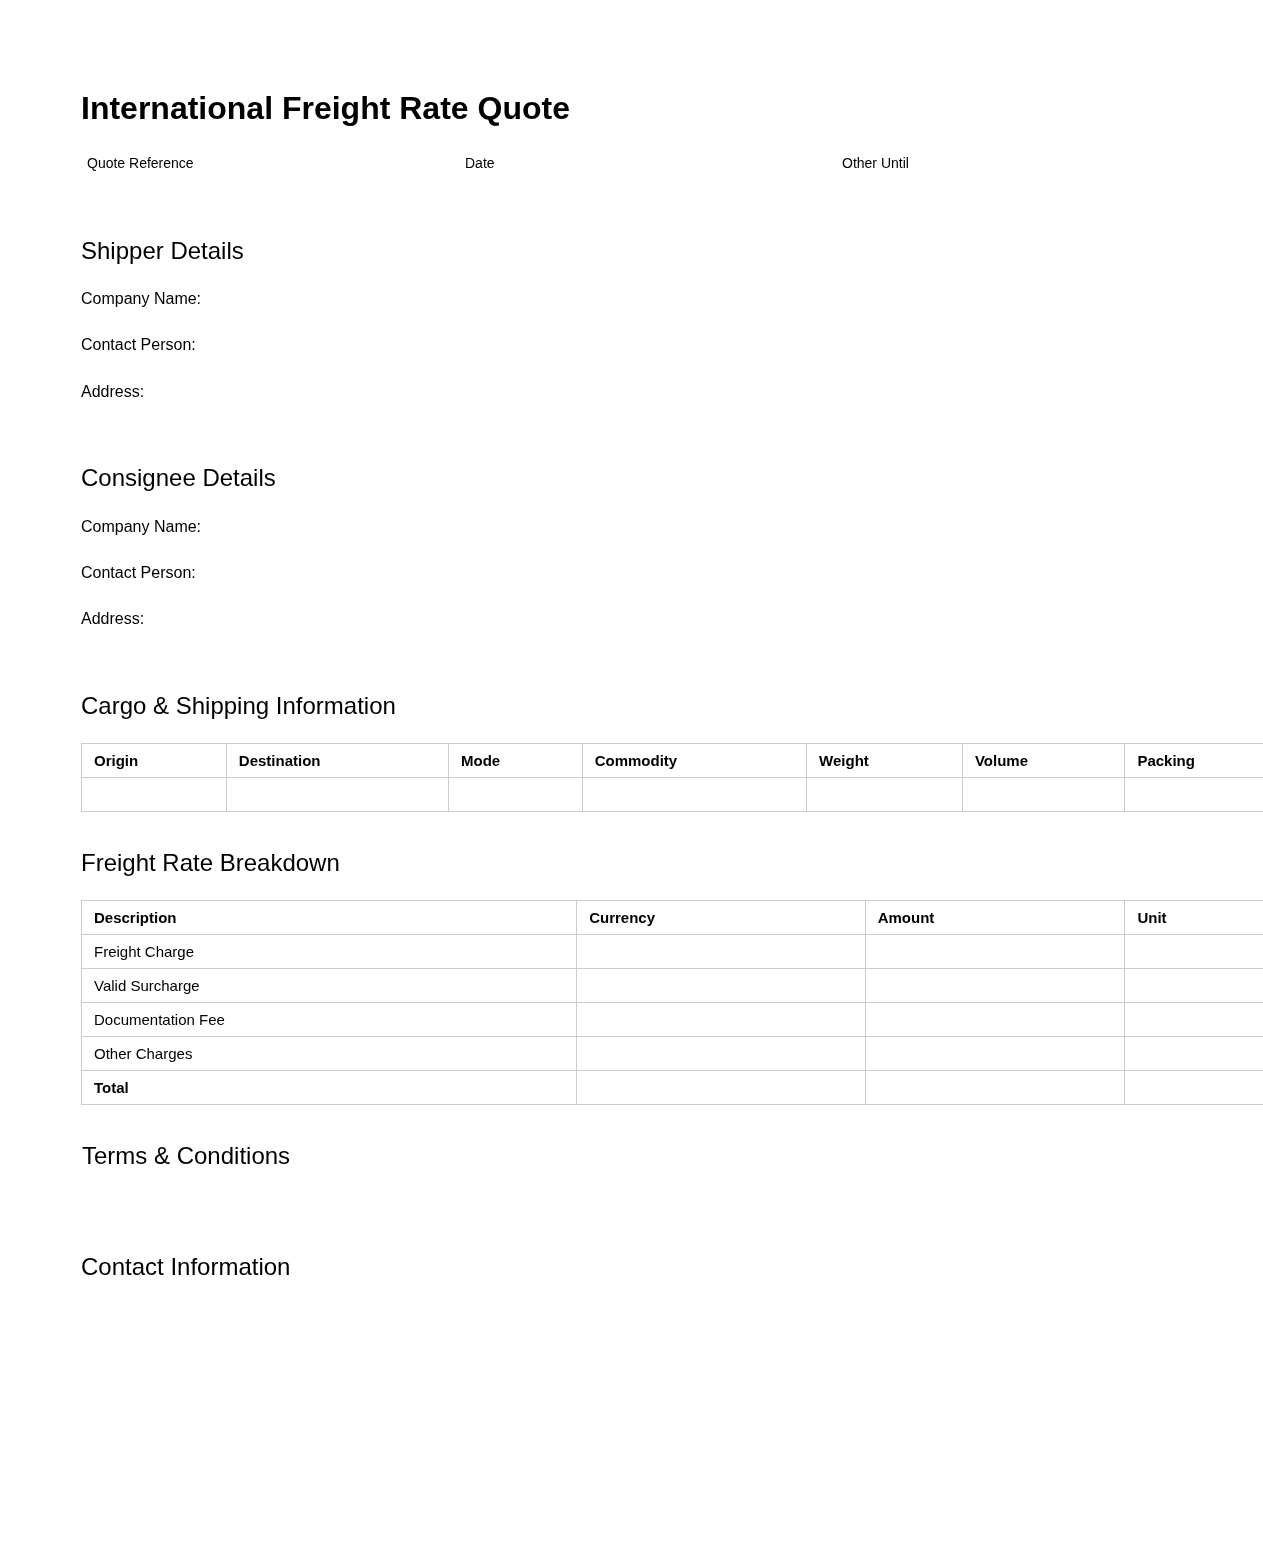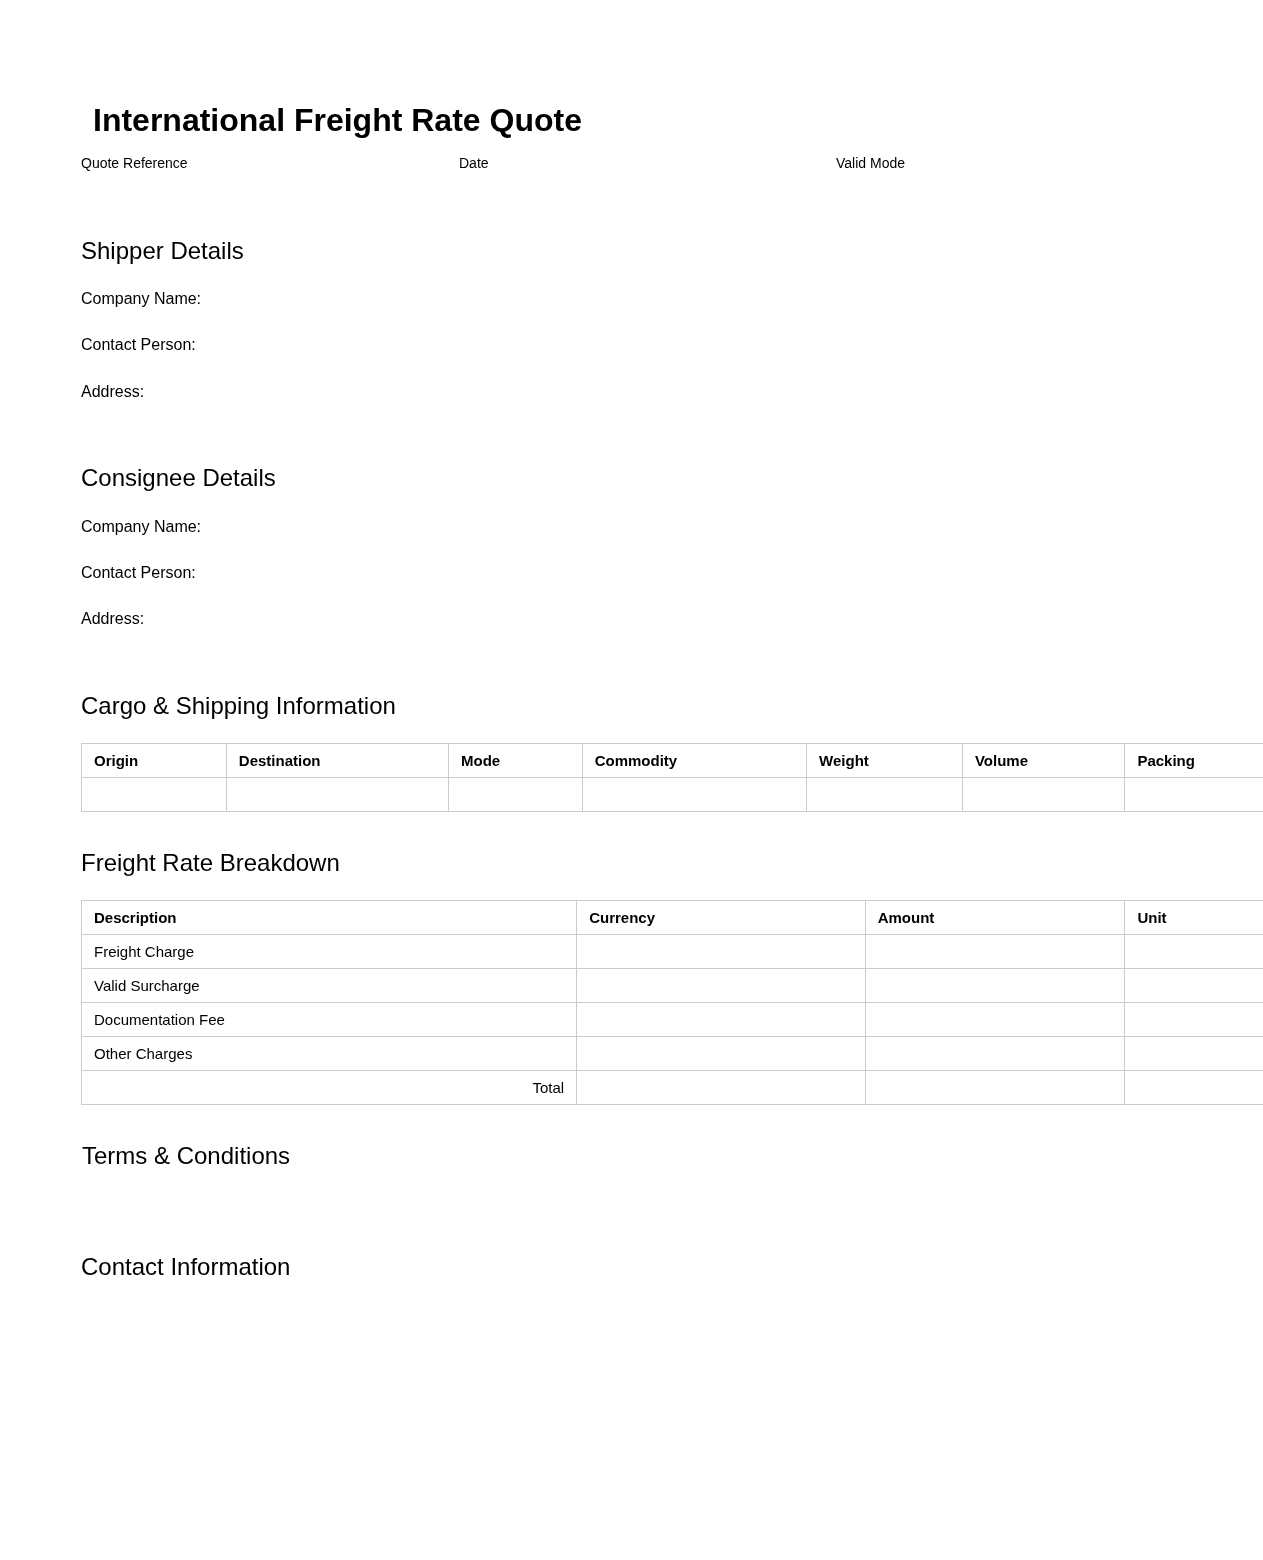--- a/index.html
+++ b/index.html
@@ -4,51 +4,51 @@
 <style>
   html, body { margin: 0; padding: 0; background: #ffffff; }
   body {
     width: 1263px; height: 1560px;
     font-family: "Liberation Sans", sans-serif;
     color: #000;
     position: relative;
   }
   .page { position: absolute; left: 81px; top: 0; width: 1101px; }
   h1 {
-    position: absolute; top: 88px; left: 0; margin: 12px;
+    position: absolute; top: 88px; left: 0; margin: 0;
     font-size: 32px; font-weight: bold; line-height: 40px;
   }
   .meta { position: absolute; top: 155px; left: 0; width: 1101px; font-size: 14px; }
-  .meta span { position: absolute; top: 0; white-space: nowrap; }
+  .meta span { position: absolute; top: 0; white-space: nowrap; margin-left: 6px; }
   h2 {
     position: absolute; left: 0; margin: 0;
     font-size: 24px; font-weight: normal; line-height: 30px;
   }
   .field { position: absolute; left: 0; font-size: 16px; line-height: 18px; }
   table {
     position: absolute; left: 0; width: 1218px;
     border-collapse: collapse; font-size: 15px;
   }
   th, td {
     border: 1px solid #cccccc; height: 33px; padding: 0 12px;
     text-align: left; vertical-align: middle;
   }
   th { font-weight: bold; }
-  td.bold { font-weight: normal; text-align: right; }
+  td.bold { font-weight: bold; }
 </style>
 </head>
 <body>
 
 <div class="page">
   <h1>International Freight Rate Quote</h1>
 
   <div class="meta">
     <span style="left:0">Quote Reference</span>
     <span style="left:378px">Date</span>
-    <span style="left:755px">Valid Mode</span>
+    <span style="left:755px">Other Until</span>
   </div>
 
   <h2 style="top:236px">Shipper Details</h2>
   <div class="field" style="top:290px">Company Name:</div>
   <div class="field" style="top:336px">Contact Person:</div>
   <div class="field" style="top:383px">Address:</div>
 
   <h2 style="top:463px">Consignee Details</h2>
   <div class="field" style="top:518px">Company Name:</div>
   <div class="field" style="top:564px">Contact Person:</div>

